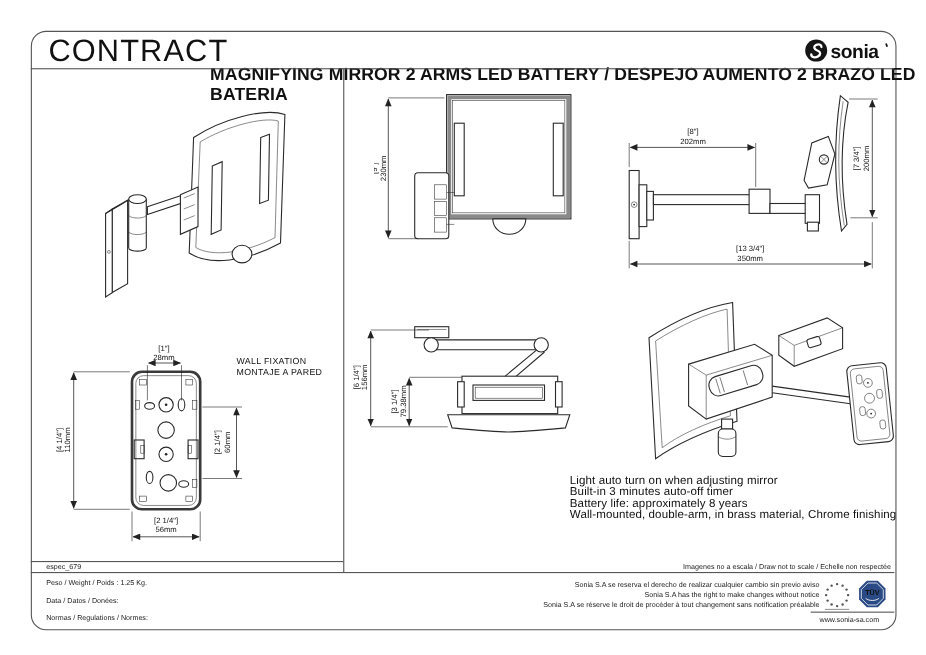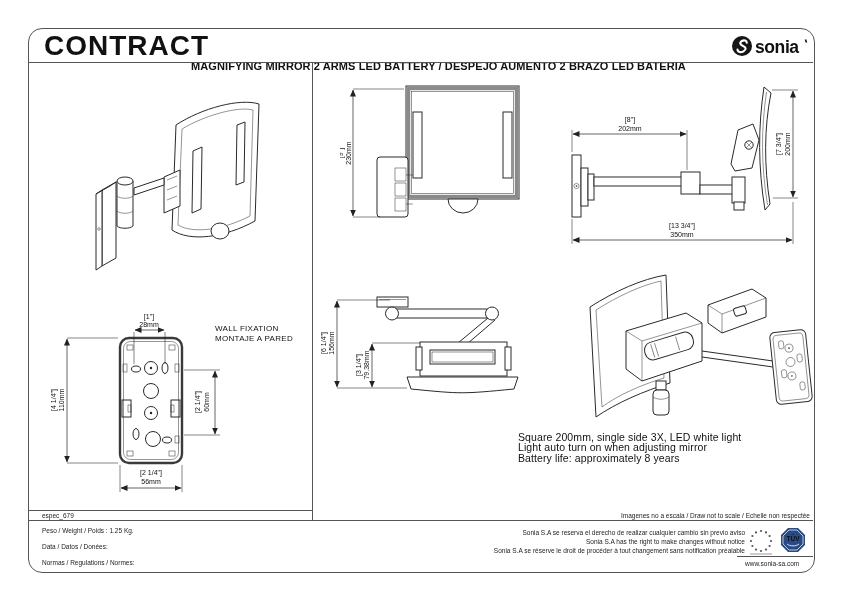--- a/index.html
+++ b/index.html
@@ -1,22 +1,22 @@
 <!DOCTYPE html>
 <html><head>
 <meta charset="utf-8">
 <style>
   html,body{margin:0;padding:0;background:#fff;}
   body{width:842px;height:595px;position:relative;font-family:"Liberation Sans","DejaVu Sans",sans-serif;color:#111;overflow:hidden;}
   .abs{position:absolute;}
   .sheet-border{left:28px;top:28px;width:785px;height:543px;border:1.2px solid #555;border-radius:14px;}
   .rule{background:#555;height:1px;}
   .vrule{background:#555;width:1px;}
-  .title{left:44px;top:30px;font-size:28px;font-weight:bold;letter-spacing:1px;text-align:right;}
-  .subtitle{left:191px;top:60px;font-size:11px;font-weight:bold;letter-spacing:.1px;}
+  .title{left:44px;top:30px;font-size:28px;font-weight:normal;letter-spacing:1px;text-align:right;}
+  .subtitle{left:191px;top:60px;font-size:16px;font-weight:bold;letter-spacing:.1px;}
   .spec{left:518px;top:432px;font-size:10.5px;line-height:10.4px;letter-spacing:.1px;}
   .foot{font-size:6.5px;color:#222;}
   .foot-r{text-align:right;}
   .disc{line-height:8.8px;}
   svg text{font-family:"Liberation Sans","DejaVu Sans",sans-serif;fill:#111;}
   .dimtxt{font-size:7px;}
   .cap{font-size:8px;letter-spacing:.3px;}
   .ln{stroke:#2a2a2a;stroke-width:1;fill:none;}
   .lnw{stroke:#2a2a2a;stroke-width:1;fill:#fff;}
   .thin{stroke:#2a2a2a;stroke-width:.5;fill:none;}
@@ -217,23 +217,24 @@
   <text class="dimtxt" transform="rotate(-90 161 90)" x="161" y="90" text-anchor="middle">60mm</text>
   <path class="ext" d="M72,153 L72,180 M134,153 L134,180"></path>
   <path class="dim" d="M73,176 L133,176" marker-start="url(#arrS)" marker-end="url(#arrE)"></path>
   <text class="dimtxt" x="103" y="163" text-anchor="middle">[2 1/4"]</text>
   <text class="dimtxt" x="103" y="172" text-anchor="middle">56mm</text>
   <text class="cap" x="167" y="19">WALL FIXATION</text>
   <text class="cap" x="167" y="29">MONTAJE A PARED</text>
 </svg>
 
 <div class="abs spec">
-  <div>Square 200mm, single side 3X, LED white light</div>
   <div>Light auto turn on when adjusting mirror</div>
+  <div>Built-in 3 minutes auto-off timer</div>
   <div>Battery life: approximately 8 years</div>
+  <div>Wall-mounted, double-arm, in brass material, Chrome finishing</div>
 </div>
 
 <div class="abs foot" style="left:42px;top:512px;">espec_679</div>
 <div class="abs foot foot-r" style="left:480px;top:511.5px;width:330px;">Imagenes no a escala / Draw not to scale / Echelle non respectée</div>
 
 <div class="abs foot" style="left:42px;top:527px;">Peso / Weight / Poids : 1.25 Kg.</div>
 <div class="abs foot" style="left:42px;top:543px;">Data / Datos / Donées:</div>
 <div class="abs foot" style="left:42px;top:559px;">Normas / Regulations / Normes:</div>
 
 <div class="abs foot foot-r disc" style="left:420px;top:529px;width:325px;">

